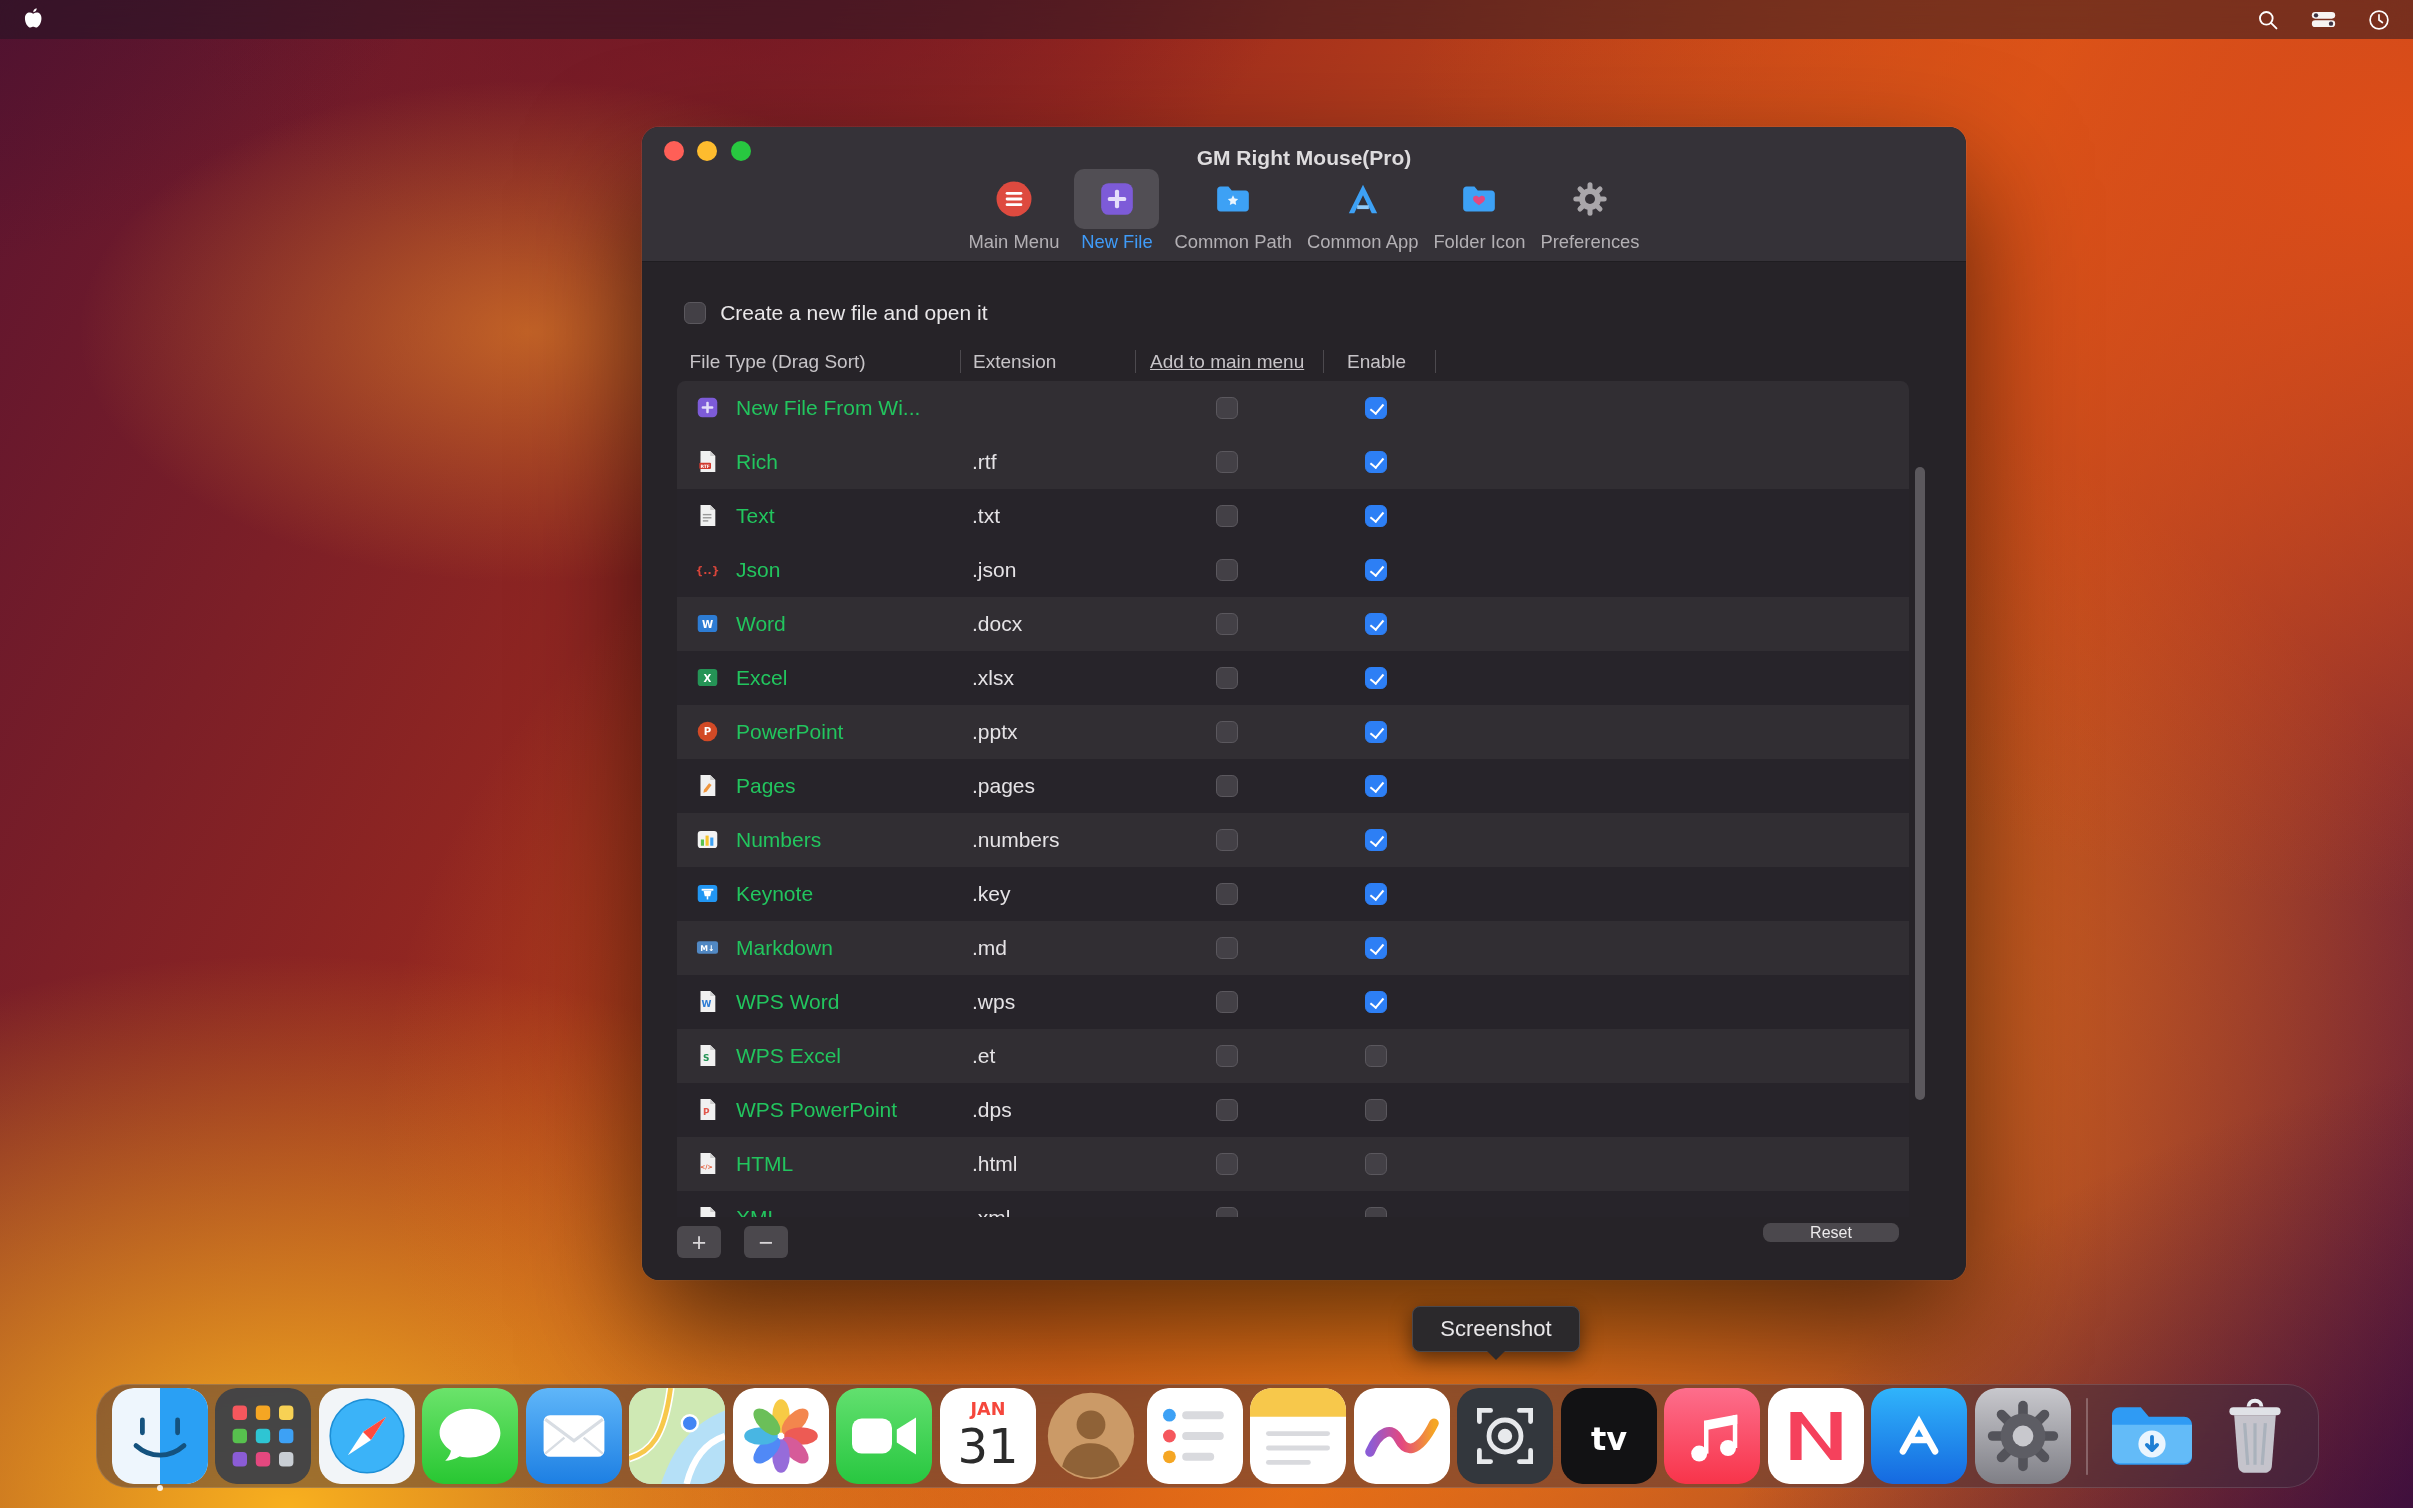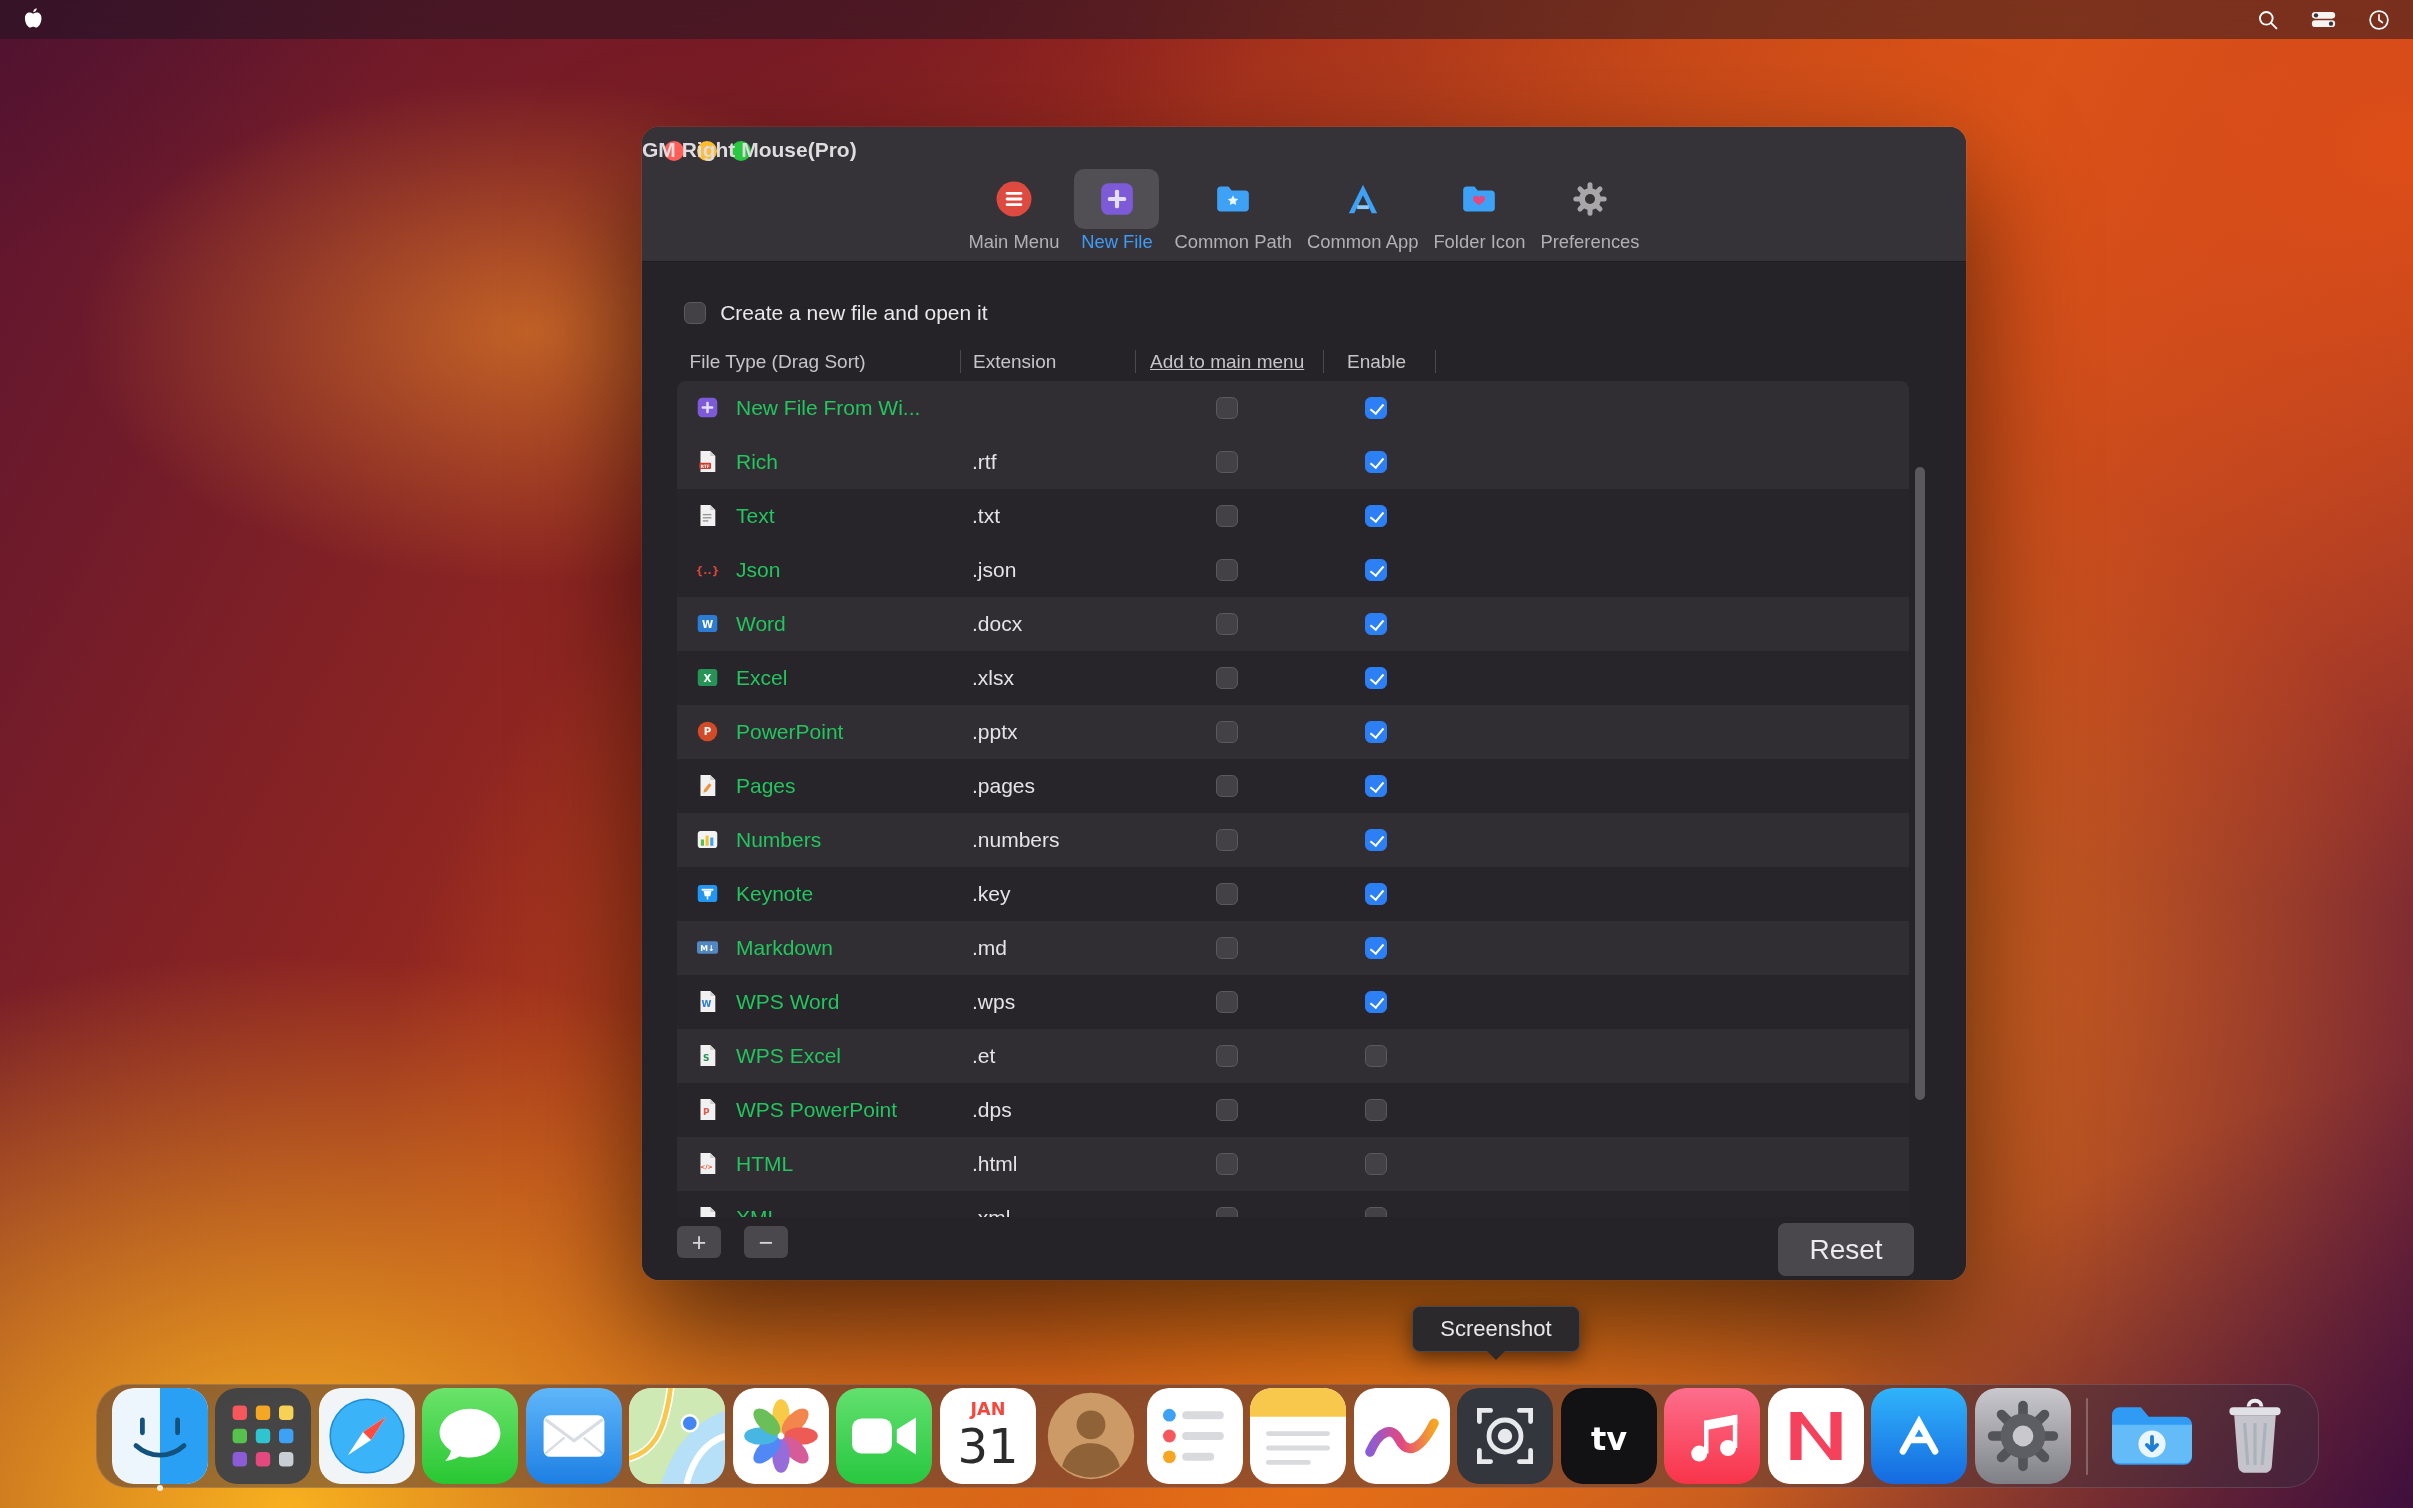--- a/index.html
+++ b/index.html
@@ -46,21 +46,21 @@
     z-index:30;
   }
   .titlebar {
     position:absolute; top:0; left:0; right:0; height:134px;
     background:#353238; border-radius:17px 17px 0 0;
     border-bottom:0.8px solid #1f1d21;
   }
   .traffic { position:absolute; left:22px; top:14.2px; display:flex; gap:13.4px; }
   .tl { width:20px; height:20px; border-radius:50%; display:block; }
   .tl.red{ background:#ff5f57; } .tl.yellow{ background:#febc2e; } .tl.green{ background:#28c840; }
-  .wtitle { position:absolute; top:11px; left:0; right:0; margin:0; text-align:left;
+  .wtitle { position:absolute; top:11px; left:0; right:0; margin:8px; text-align:center;
             font-size:21px; font-weight:600; color:#dedcde; }
   .toolbar { position:absolute; top:42px; left:0; right:0; display:flex;
              justify-content:center; gap:15px; }
   .tab { display:flex; flex-direction:column; align-items:center; cursor:default; }
   .tab-ic { width:85px; height:60px; border-radius:10px; display:flex;
             align-items:center; justify-content:center; }
   .tab-ic svg { width:40px; height:40px; display:block; }
   .tab.selected .tab-ic { background:rgba(255,255,255,0.14); }
   .tab-label { font-size:18.4px; color:#b3b0b4; margin-top:1.7px; white-space:nowrap; }
   .tab.selected .tab-label { color:#3f9bf8; }
@@ -103,22 +103,22 @@
   .scrollbar { position:absolute; left:1273px; top:198px; width:10px; height:836px; }
   .scroll-thumb { position:absolute; left:0; top:6.7px; width:10px; height:633px;
                   background:#5b585d; border-radius:5px; }
 
   .footer-btn { position:absolute; border:none; background:#4b484d; color:#d9d6d9;
                 cursor:default; }
   .btn-add    { left:35px;  top:964px; width:44px; height:32px; border-radius:5.9px;
                 font-size:25px; line-height:28.5px; padding:0; }
   .btn-remove { left:102px; top:964px; width:44px; height:32px; border-radius:5.9px;
                 font-size:25px; line-height:28.5px; padding:0; }
-  .btn-reset  { left:1121px; top:961px; width:136px; height:53px; border-radius:7.5px;
-                font-size:28px; color:#eceaec;margin-left:15px; }
+  .btn-reset  { left:1121px; top:961px; width:136px; height:19px; border-radius:7.5px;
+                font-size:16px; color:#eceaec; }
 
   
   .tooltip { position:absolute; left:1412px; top:1306px; width:166px; height:44px;
              background:#2b292c; border:0.8px solid #4b484c; border-radius:8px;
              display:flex; align-items:center; justify-content:center;
              font-size:22px; color:#e9e7e9; z-index:35;
              box-shadow:0 6.7px 20px rgba(0,0,0,0.5); }
   .tooltip .arrow { position:absolute; left:50%; bottom:-9.2px; margin-left:-9.2px;
                     width:0; height:0; border:9.2px solid transparent; border-bottom:none;
                     border-top:9.2px solid #2b292c; }

